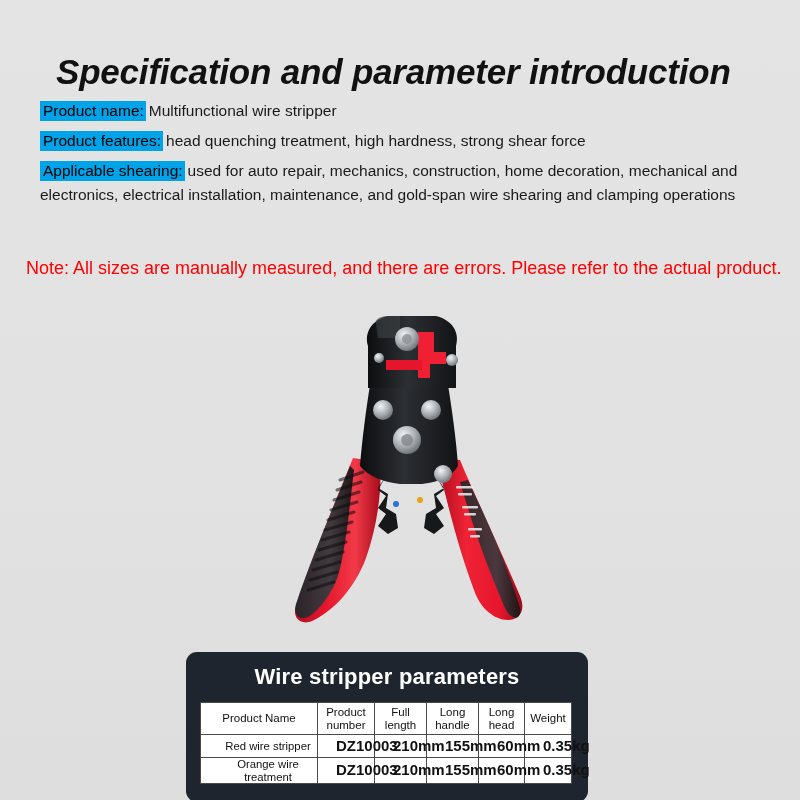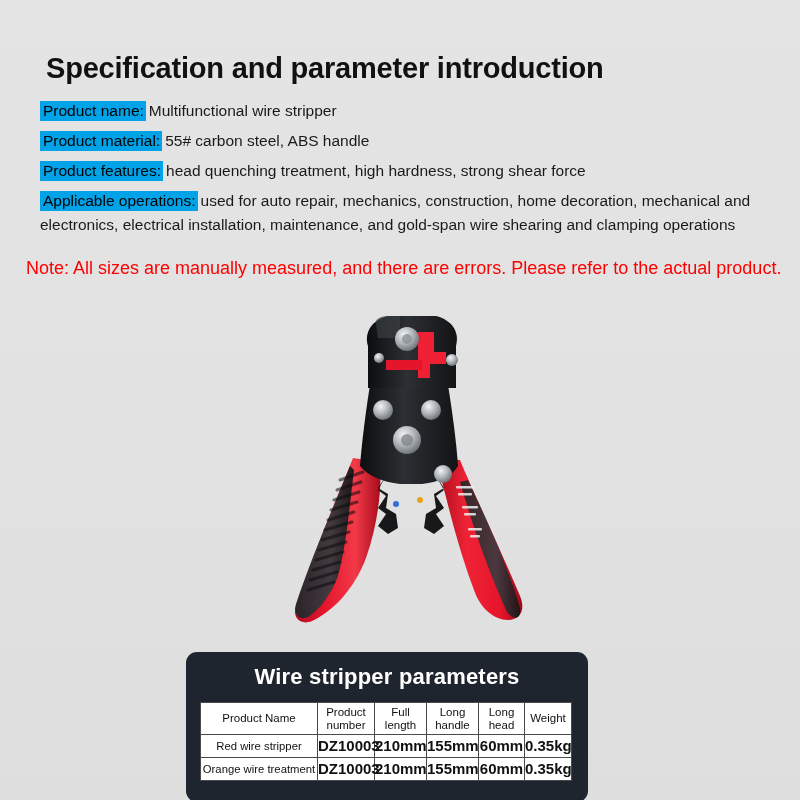--- a/index.html
+++ b/index.html
@@ -10,23 +10,23 @@
     overflow:hidden;
     position:relative;
   }
   .page{
     position:absolute;inset:0;
     background:linear-gradient(180deg,#e4e4e4 0%,#e2e2e2 55%,#dedede 100%);
   }
 
   
   .title{
-    position:absolute;left:46px;top:52px;
-    font-size:29px;font-weight:bold;color:#111;
-    letter-spacing:-.2px;white-space:nowrap;
+    position:absolute;left:56px;top:52px;
+    font-size:35px;font-weight:bold;color:#111;
+    letter-spacing:-.2px;white-space:nowrap;font-style:italic;
   }
 
   
   .specs{
     position:absolute;left:40px;top:99px;
     width:722px;
     font-size:15.5px;color:#1a1a1a;line-height:24.4px;
   }
   .spec-row{margin-bottom:5.6px;}
   .tag{
@@ -77,21 +77,21 @@
     background:#fff;
     padding:0;
     line-height:12.5px;
   }
   th{
     font-size:11.5px;font-weight:normal;
     height:31px;vertical-align:middle;
   }
   td{
     font-size:11.5px;
-    height:22px;vertical-align:middle;
+    height:22px;vertical-align:middle;padding-left:18px;
   }
   td.name{font-size:11.3px;}
   td.num{font-size:15px;font-weight:700;margin-left:34px;}
   col.c0{width:117px}
   col.c1{width:57px}
   col.c2{width:52px}
   col.c3{width:52px}
   col.c4{width:46px}
   col.c5{width:47px}
 </style>
@@ -100,27 +100,24 @@
 
 <div class="page">
 
   <div class="title">Specification and parameter introduction</div>
 
   <div class="specs">
     <div class="spec-row">
       <span class="tag">Product name:</span><span class="val">Multifunctional wire stripper</span>
     </div>
     <div class="spec-row">
-      <span class="tag">Product material:</span><span class="val">55# carbon steel, ABS handle</span>
+      <span class="tag">Product features:</span><span class="val">head quenching treatment, high hardness, strong shear force</span>
     </div>
     <div class="spec-row">
-      <span class="tag">Product features:</span><span class="val">head quenching treatment, high hardness, strong shear force</span>
-    </div>
-    <div class="spec-row">
-      <span class="tag">Applicable operations:</span><span class="val">used for auto repair, mechanics, construction, home decoration, mechanical and electronics, electrical installation, maintenance, and gold-span wire shearing and clamping operations</span>
+      <span class="tag">Applicable shearing:</span><span class="val">used for auto repair, mechanics, construction, home decoration, mechanical and electronics, electrical installation, maintenance, and gold-span wire shearing and clamping operations</span>
     </div>
   </div>
 
   <div class="note">Note: All sizes are manually measured, and there are errors. Please refer to the actual product.</div>
 
   <div class="photo">
     <svg viewBox="0 0 320 340" xmlns="http://www.w3.org/2000/svg" aria-hidden="true">
       <defs>
         <linearGradient id="redG" x1="0" y1="0" x2="1" y2="0">
           <stop offset="0%" stop-color="#b60d1f"></stop>

